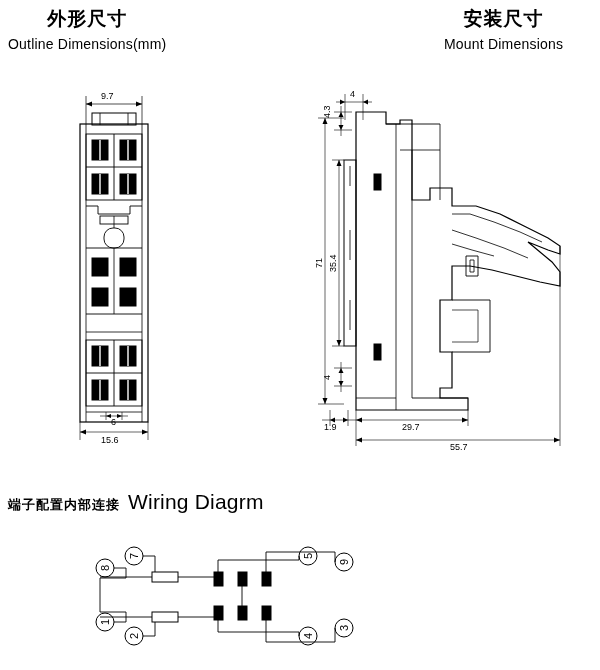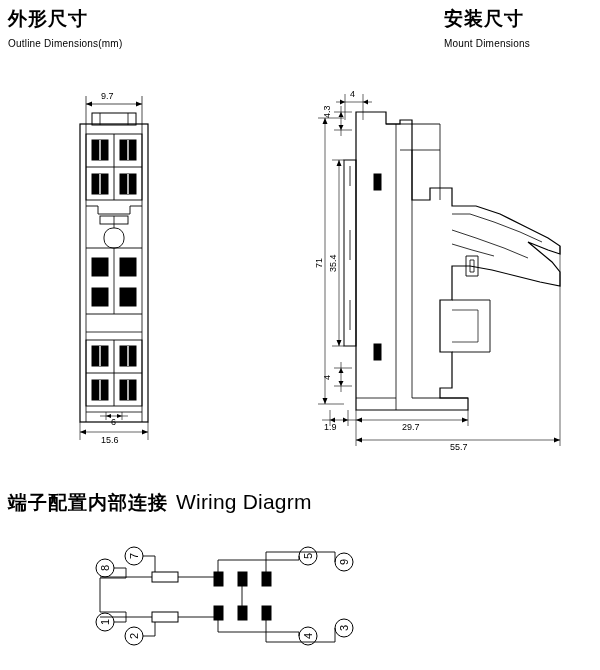--- a/index.html
+++ b/index.html
@@ -12,42 +12,43 @@
     background: #ffffff;
     font-family: "Liberation Sans", sans-serif;
     color: #000000;
     position: relative;
     overflow: hidden;
   }
   .page {
     position: relative;
     width: 591px;
     height: 670px;
+    text-align: center;
   }
   .hdr {
     position: absolute;
     white-space: nowrap;
   }
   .hdr .cn {
     font-size: 19px;
     font-weight: bold;
     letter-spacing: 1px;
     line-height: 26px;
   }
   .hdr .en {
-    font-size: 10px;
+    font-size: 14px;
     line-height: 24px;
     letter-spacing: 0.2px;
   }
   .sect-title {
     position: absolute;
     white-space: nowrap;
   }
   .sect-title .cn {
-    font-size: 19px;
+    font-size: 13px;
     font-weight: bold;
     letter-spacing: 1px;
   }
   .sect-title .en {
     font-size: 21px;
     letter-spacing: 0.2px;
     padding-left: 8px;
   }
   svg {
     position: absolute;

